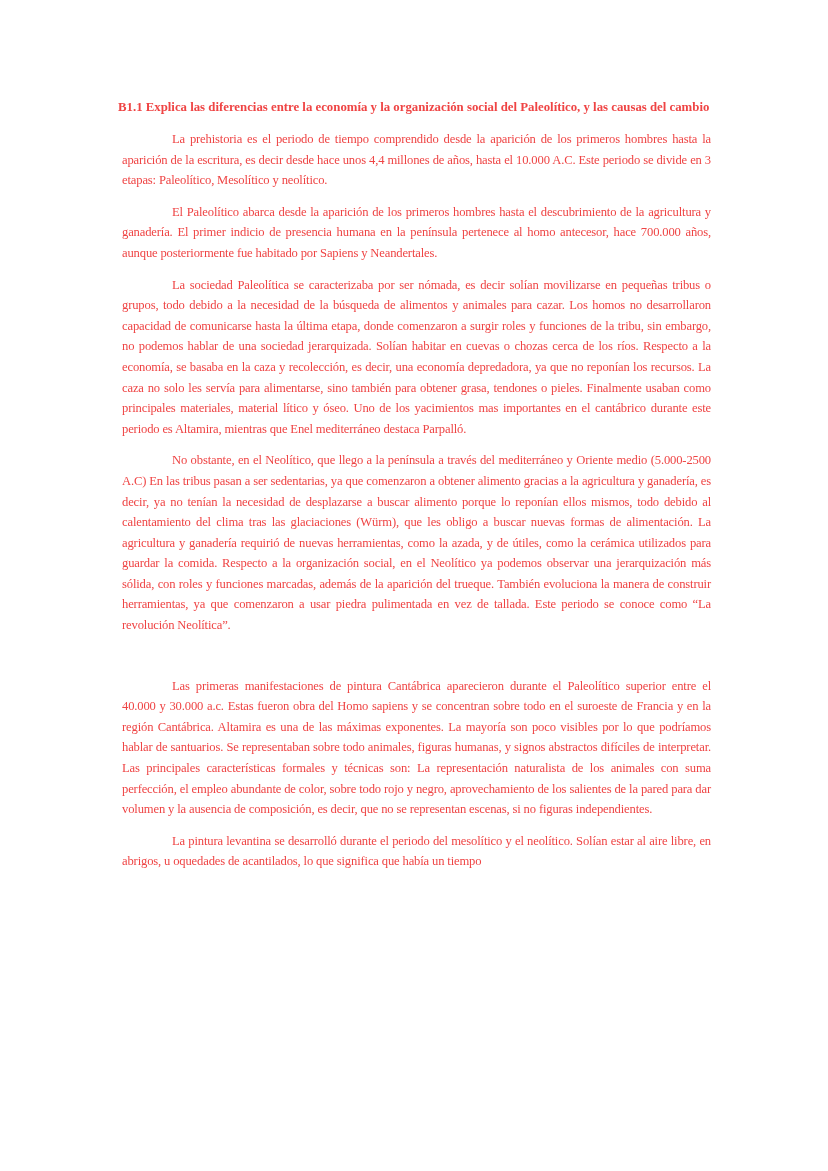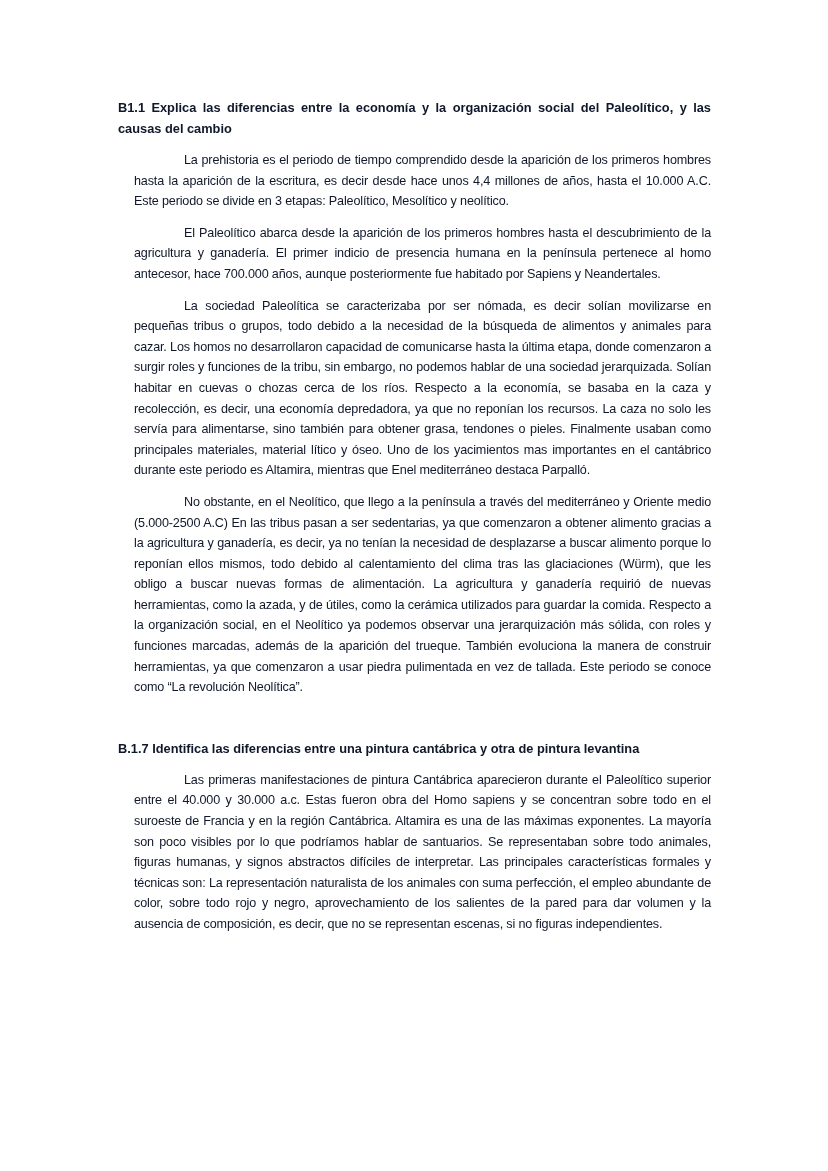--- a/index.html
+++ b/index.html
@@ -1,47 +1,47 @@
 <!DOCTYPE html>
 <html><head>
   <meta charset="utf-8">
   <style>
     html, body { margin: 0; padding: 0; background: #ffffff; }
     body { width: 828px; height: 1171px; position: relative; overflow: hidden; }
     .page {
       position: absolute; left: 118px; top: 97px; width: 593px;
-      font-family: Liberation Sans, sans-serif;
-      color: #0f172a;
+      font-family: Liberation Serif, serif;
+      color: #ef4444;
       font-size: 12.6px;
       line-height: 20.6px;
     }
     .heading {
       font-weight: bold;
       font-size: 12.8px;
       line-height: 21px;
       margin: 0 0 11px 0;
       text-align: justify;
     }
     .para {
       text-indent: 50px;
       text-align: justify;
-      margin: 0 0 11px 16px;
+      margin: 0 0 11px 4px;
       letter-spacing: -0.15px;
     }
     .section-gap { height: 29px; }
   </style>
 </head>
 <body>
 
 <div class="page">
   <section>
     <p class="heading">B1.1 Explica las diferencias entre la economía y la organización social del Paleolítico, y las causas del cambio</p>
     <p class="para">La prehistoria es el periodo de tiempo comprendido desde la aparición de los primeros hombres hasta la aparición de la escritura, es decir desde hace unos 4,4 millones de años, hasta el 10.000 A.C. Este periodo se divide en 3 etapas: Paleolítico, Mesolítico y neolítico.</p>
     <p class="para">El Paleolítico abarca desde la aparición de los primeros hombres hasta el descubrimiento de la agricultura y ganadería. El primer indicio de presencia humana en la península pertenece al homo antecesor, hace 700.000 años, aunque posteriormente fue habitado por Sapiens y Neandertales.</p>
     <p class="para">La sociedad Paleolítica se caracterizaba por ser nómada, es decir solían movilizarse en pequeñas tribus o grupos, todo debido a la necesidad de la búsqueda de alimentos y animales para cazar. Los homos no desarrollaron capacidad de comunicarse hasta la última etapa, donde comenzaron a surgir roles y funciones de la tribu, sin embargo, no podemos hablar de una sociedad jerarquizada. Solían habitar en cuevas o chozas cerca de los ríos. Respecto a la economía, se basaba en la caza y recolección, es decir, una economía depredadora, ya que no reponían los recursos. La caza no solo les servía para alimentarse, sino también para obtener grasa, tendones o pieles. Finalmente usaban como principales materiales, material lítico y óseo. Uno de los yacimientos mas importantes en el cantábrico durante este periodo es Altamira, mientras que Enel mediterráneo destaca Parpalló.</p>
     <p class="para">No obstante, en el Neolítico, que llego a la península a través del mediterráneo y Oriente medio (5.000-2500 A.C) En las tribus pasan a ser sedentarias, ya que comenzaron a obtener alimento gracias a la agricultura y ganadería, es decir, ya no tenían la necesidad de desplazarse a buscar alimento porque lo reponían ellos mismos, todo debido al calentamiento del clima tras las glaciaciones (Würm), que les obligo a buscar nuevas formas de alimentación. La agricultura y ganadería requirió de nuevas herramientas, como la azada, y de útiles, como la cerámica utilizados para guardar la comida. Respecto a la organización social, en el Neolítico ya podemos observar una jerarquización más sólida, con roles y funciones marcadas, además de la aparición del trueque. También evoluciona la manera de construir herramientas, ya que comenzaron a usar piedra pulimentada en vez de tallada. Este periodo se conoce como “La revolución Neolítica”.</p>
   </section>
   <div class="section-gap"></div>
   <section>
-    <p class="heading">B.1.7 Identifica las diferencias entre una pintura cantábrica y otra de pintura levantina</p>
     <p class="para">Las primeras manifestaciones de pintura Cantábrica aparecieron durante el Paleolítico superior entre el 40.000 y 30.000 a.c. Estas fueron obra del Homo sapiens y se concentran sobre todo en el suroeste de Francia y en la región Cantábrica.  Altamira es una de las máximas exponentes. La mayoría son poco visibles por lo que podríamos hablar de santuarios. Se representaban sobre todo animales, figuras humanas, y signos abstractos difíciles de interpretar. Las principales características formales y técnicas son: La representación naturalista de los animales con suma perfección, el empleo abundante de color, sobre todo rojo y negro, aprovechamiento de los salientes de la pared para dar volumen y la ausencia de composición, es decir, que no se representan escenas, si no figuras independientes.</p>
+    <p class="para">La pintura levantina se desarrolló durante el periodo del mesolítico y el neolítico. Solían estar al aire libre, en abrigos, u oquedades de acantilados, lo que significa que había un tiempo</p>
   </section>
 </div>
 
 </body></html>

